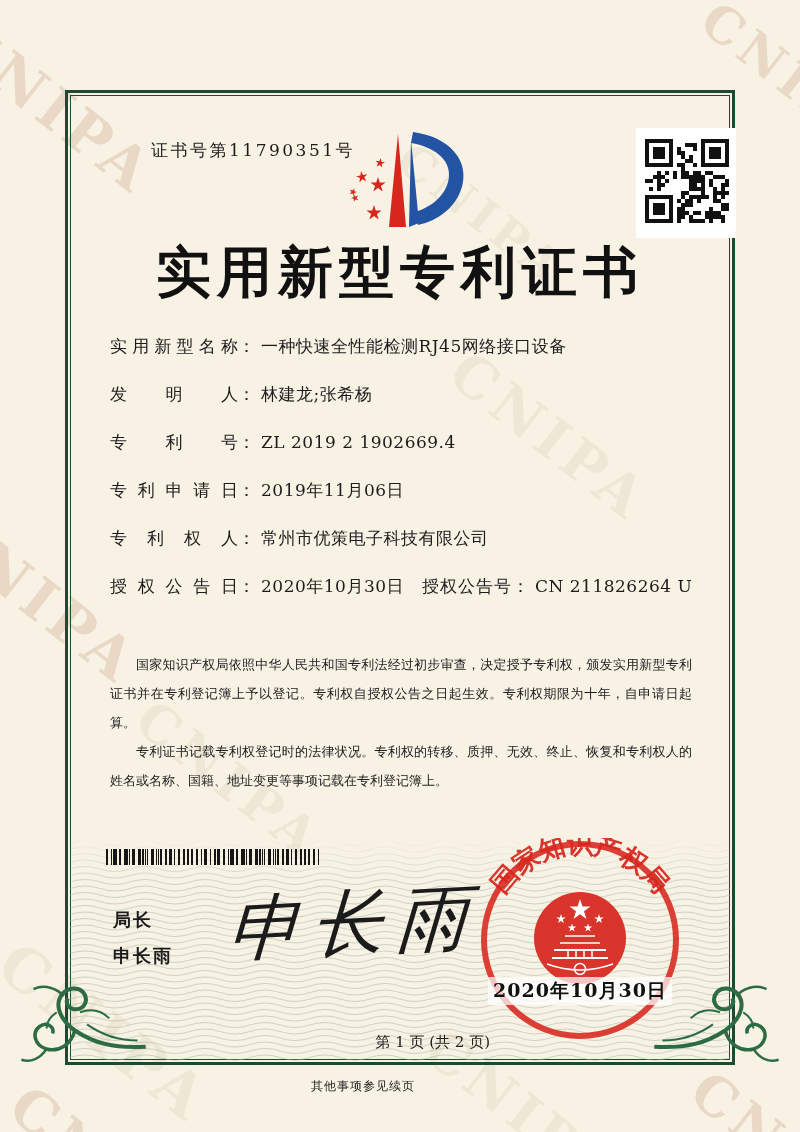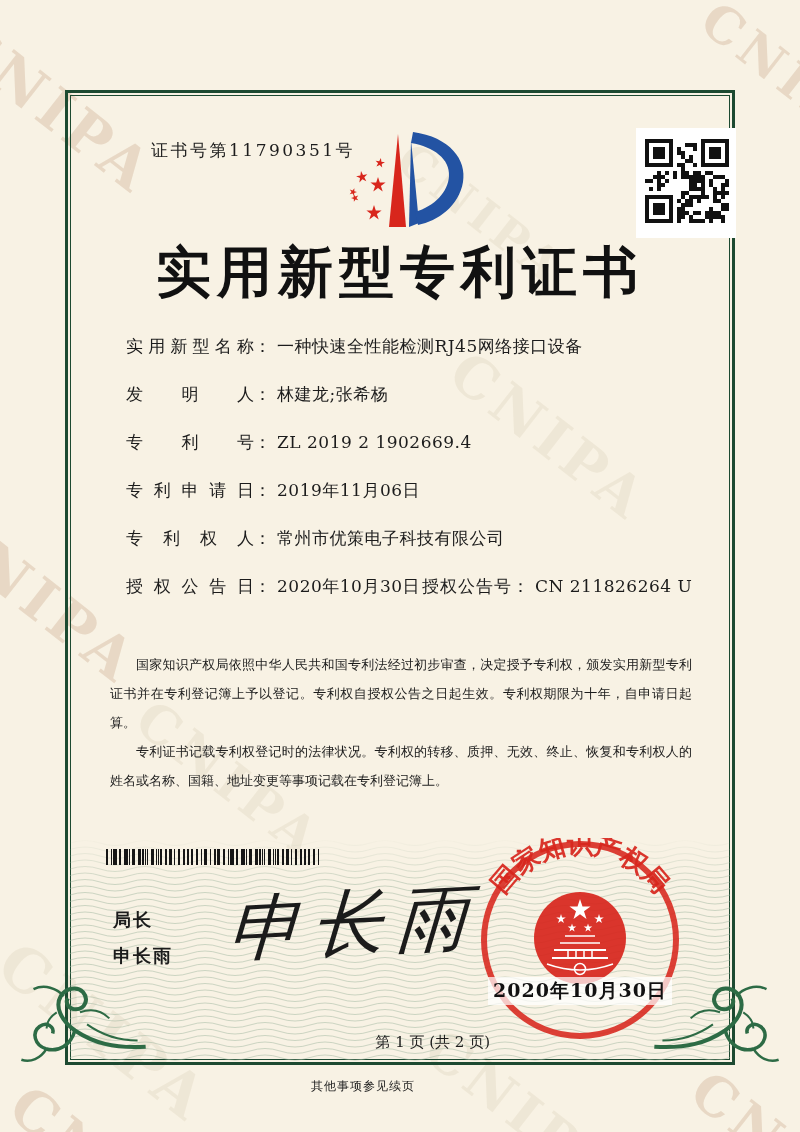--- a/index.html
+++ b/index.html
@@ -35,21 +35,20 @@
   .title{
     position:absolute;left:0;width:800px;top:236px;text-align:center;
     font-size:55px;font-weight:bold;letter-spacing:6px;color:#111;
   }
   
   .fields{position:absolute;left:110px;top:334px;width:586px;font-size:17px;}
   .frow{position:relative;height:48px;line-height:24px;white-space:nowrap;}
   .flabel{
     display:inline-block;width:128px;text-align:justify;text-align-last:justify;
     vertical-align:top;
-    margin-left:16px;
   }
   .colon{display:inline-block;vertical-align:top;}
   .fvalue{display:inline-block;margin-left:6px;vertical-align:top;letter-spacing:.5px;}
   .fpair2{position:absolute;left:312px;top:0;}
   .fpair2 .flabel2{letter-spacing:1px;}
   
   .body-text{position:absolute;left:110px;top:650px;width:582px;font-size:13px;line-height:29px;}
   .body-text p{margin:0;text-indent:2em;text-align:justify;}
   
   .barcode{

